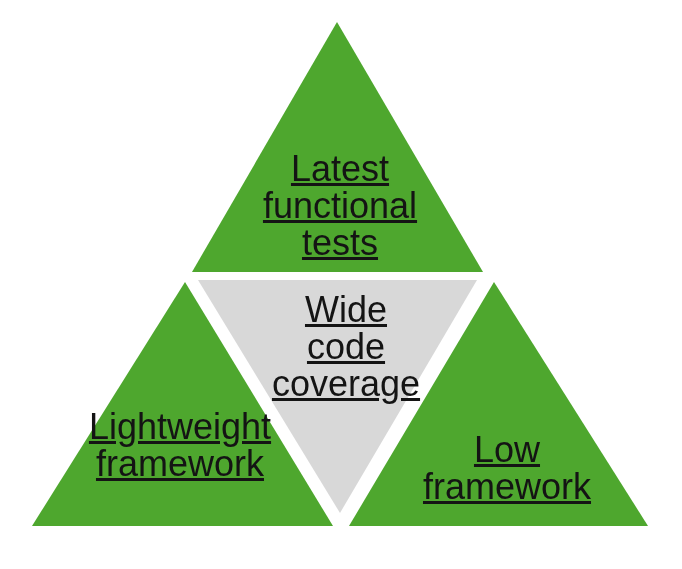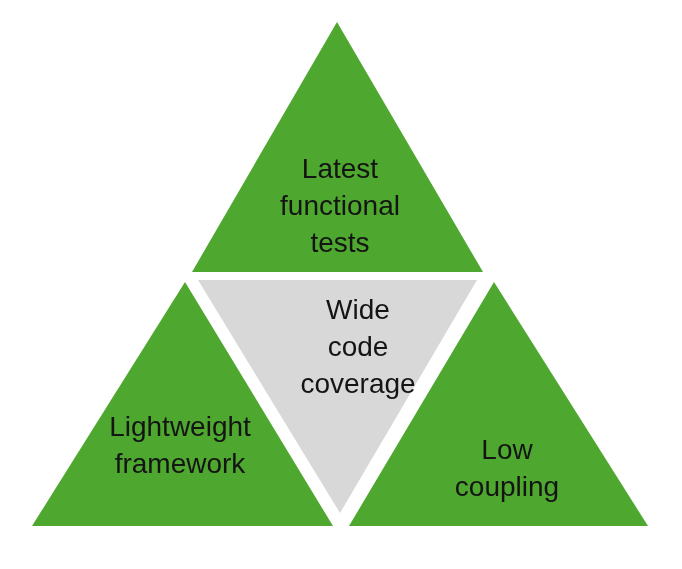--- a/index.html
+++ b/index.html
@@ -20,26 +20,27 @@
   .canvas svg {
     position: absolute;
     left: 0;
     top: 0;
   }
   .label {
     position: absolute;
     transform: translateX(-50%);
     text-align: center;
     white-space: pre-line;
-    font-size: 28px;
+    font-size: 36px;
     line-height: 37px;
     color: #141414;
+    text-decoration: underline;
   }
   .label-top { left: 340px; top: 150px; }
-  .label-center { left: 358px; top: 291px; }
+  .label-center { left: 346px; top: 291px; }
   .label-bottom-left { left: 180px; top: 408px; }
   .label-bottom-right { left: 507px; top: 431px; }
 </style>
 </head>
 <body>
 
 <div class="canvas">
 
   <svg width="682" height="569" viewBox="0 0 682 569">
     <polygon points="337,22 192,272 483,272" fill="#4ea72e"></polygon>
@@ -53,15 +54,15 @@
 tests</div>
 
   <div class="label label-center">Wide
 code
 coverage</div>
 
   <div class="label label-bottom-left">Lightweight
 framework</div>
 
   <div class="label label-bottom-right">Low
-coupling</div>
+framework</div>
 
 </div>
 
 </body></html>

